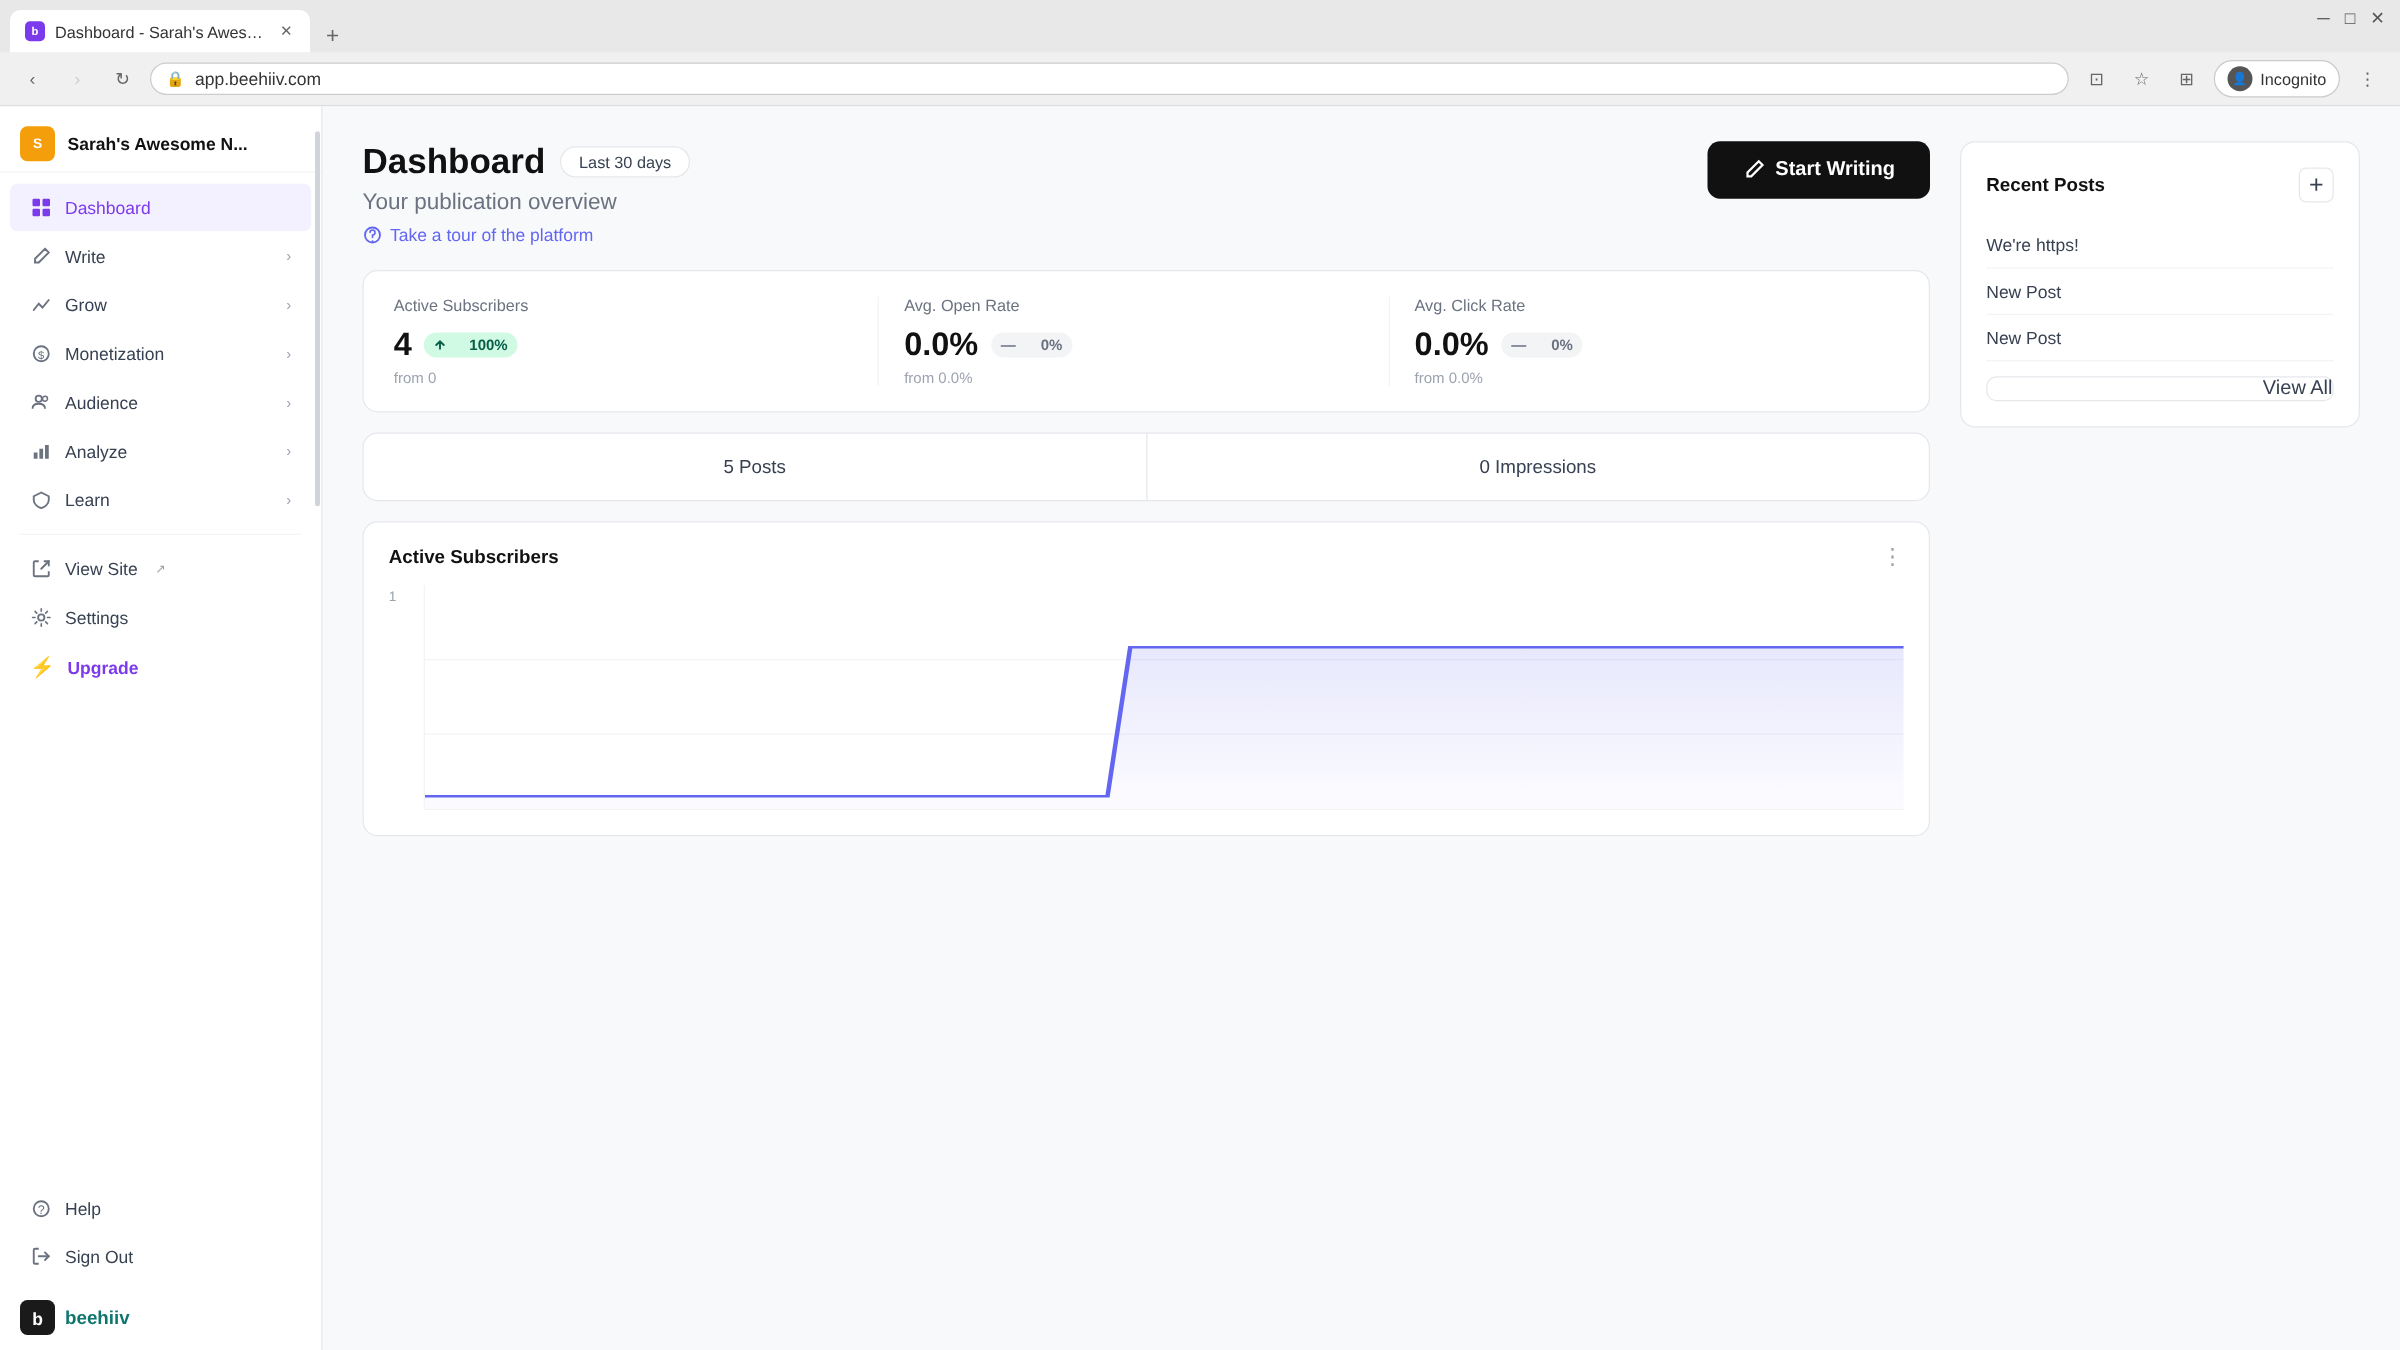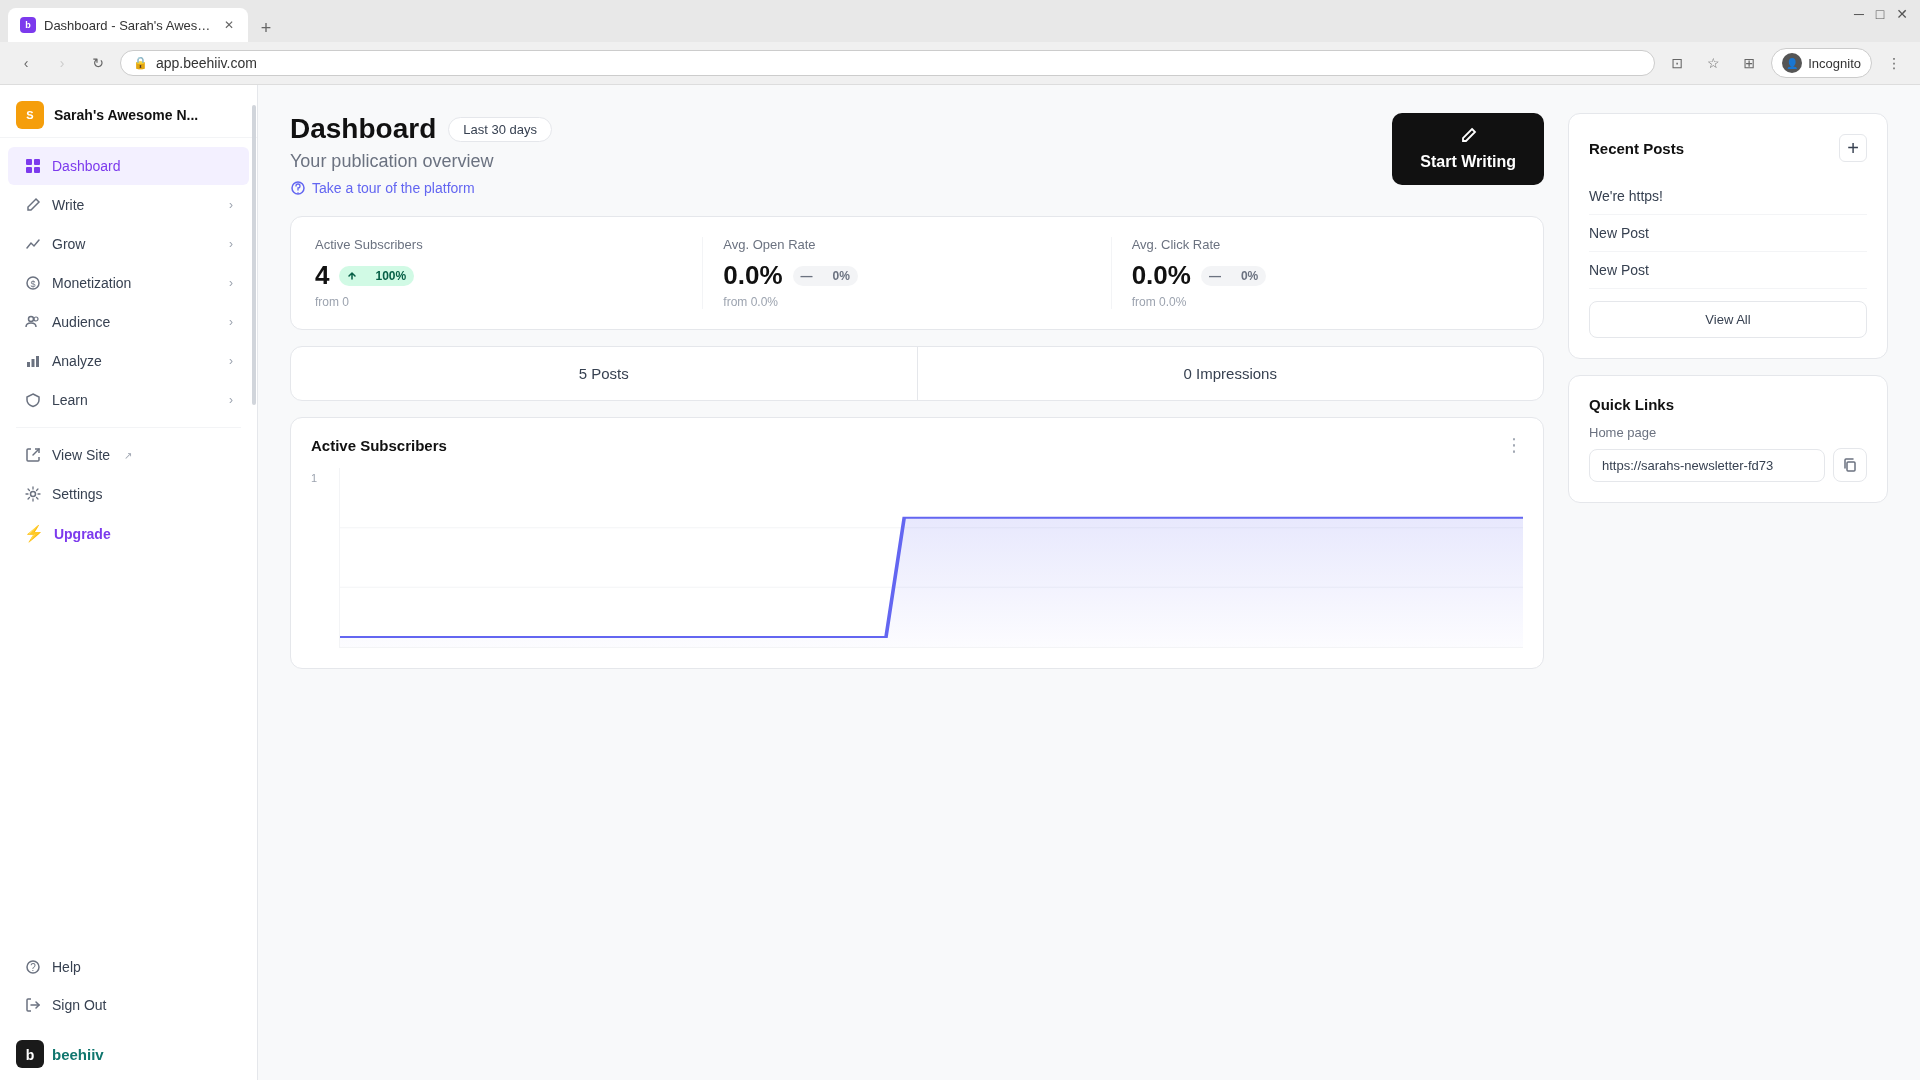--- a/index.html
+++ b/index.html
@@ -51,21 +51,21 @@
     .right-panel { width: 320px; flex-shrink: 0; }
 
     
     .dashboard-header { display: flex; align-items: flex-start; justify-content: space-between; margin-bottom: 20px; }
     .dashboard-title-group { }
     .dashboard-title { display: flex; align-items: center; gap: 12px; margin-bottom: 6px; }
     .page-title { font-size: 28px; font-weight: 700; color: #111; }
     .date-badge { background: #fff; border: 1px solid #e5e7eb; border-radius: 20px; padding: 4px 14px; font-size: 13px; color: #374151; font-weight: 500; }
     .page-subtitle { font-size: 18px; color: #6b7280; margin-bottom: 8px; }
     .tour-link { display: flex; align-items: center; gap: 6px; font-size: 14px; color: #6366f1; cursor: pointer; text-decoration: none; }
-    .start-writing-btn { display: flex; align-items: center; gap: 8px; background: #111; color: #fff; border: none; border-radius: 10px; padding: 14px 28px; font-size: 16px; font-weight: 600; cursor: pointer; white-space: nowrap; flex-direction: column; }
+    .start-writing-btn { display: flex; align-items: center; gap: 8px; background: #111; color: #fff; border: none; border-radius: 10px; padding: 14px 28px; font-size: 16px; font-weight: 600; cursor: pointer; white-space: nowrap; }
 
     
     .stats-card { background: #fff; border: 1px solid #e5e7eb; border-radius: 12px; padding: 20px 24px; margin-bottom: 16px; }
     .stats-row { display: flex; gap: 0; }
     .stat-item { flex: 1; padding: 0 20px; border-right: 1px solid #f3f4f6; }
     .stat-item:first-child { padding-left: 0; }
     .stat-item:last-child { border-right: none; }
     .stat-label { font-size: 13px; color: #6b7280; margin-bottom: 8px; }
     .stat-value-row { display: flex; align-items: center; gap: 10px; margin-bottom: 4px; }
     .stat-value { font-size: 26px; font-weight: 700; color: #111; }
@@ -85,21 +85,21 @@
     .chart-menu { color: #9ca3af; cursor: pointer; font-size: 18px; }
     .chart-body { padding: 0 20px 20px; }
 
     
     .right-card { background: #fff; border: 1px solid #e5e7eb; border-radius: 12px; padding: 20px; margin-bottom: 16px; }
     .right-card-header { display: flex; align-items: center; justify-content: space-between; margin-bottom: 16px; }
     .right-card-title { font-size: 15px; font-weight: 700; color: #111; }
     .add-btn { width: 28px; height: 28px; display: flex; align-items: center; justify-content: center; font-size: 20px; color: #374151; cursor: pointer; border: 1px solid #e5e7eb; border-radius: 6px; }
     .post-item { padding: 10px 0; border-bottom: 1px solid #f3f4f6; font-size: 14px; color: #374151; cursor: pointer; }
     .post-item:last-child { border-bottom: none; }
-    .view-all-btn { width: 100%; padding: 10px; background: #fff; border: 1px solid #e5e7eb; border-radius: 8px; font-size: 13px; color: #374151; cursor: pointer; font-weight: 500; margin-top: 12px; text-align: center; }
+    .view-all-btn { width: 100%; background: #fff; border: 1px solid #e5e7eb; border-radius: 8px; font-size: 16px; color: #374151; cursor: pointer; font-weight: 500; margin-top: 12px; text-align: right; }
     .link-label { font-size: 13px; color: #6b7280; margin-bottom: 8px; }
     .link-input-row { display: flex; align-items: center; gap: 8px; }
     .link-input { flex: 1; border: 1px solid #e5e7eb; border-radius: 8px; padding: 8px 12px; font-size: 13px; color: #374151; background: #fff; overflow: hidden; text-overflow: ellipsis; white-space: nowrap; }
     .copy-btn { width: 34px; height: 34px; display: flex; align-items: center; justify-content: center; border: 1px solid #e5e7eb; border-radius: 8px; cursor: pointer; color: #6b7280; background: #fff; flex-shrink: 0; }
 
     
     .upgrade-item { display: flex; align-items: center; gap: 10px; padding: 10px 16px; cursor: pointer; font-size: 14px; font-weight: 600; color: #7c3aed; margin: 1px 8px; }
     .upgrade-icon { color: #f59e0b; font-size: 16px; }
   </style>
 </head>
@@ -418,31 +418,18 @@
           </div>
           <div class="post-item">
             <span>New Post</span>
           </div>
           <div class="post-item">
             <span>New Post</span>
           </div>
           <button class="view-all-btn">View All</button>
         </div>
 
-        <div class="right-card">
-          <div class="right-card-title" style="margin-bottom:12px;">Quick Links</div>
-          <div class="link-label">Home page</div>
-          <div class="link-input-row">
-            <div class="link-input">https://sarahs-newsletter-fd73</div>
-            <div class="copy-btn">
-              <svg width="16" height="16" viewBox="0 0 16 16" fill="none">
-                  <rect x="5" y="5" width="8" height="9" rx="1" stroke="#6b7280" stroke-width="1.5"></rect>
-                  <path d="M3 11V3C3 2.45 3.45 2 4 2H11" stroke="#6b7280" stroke-width="1.5" stroke-linecap="round"></path>
-                </svg>
-            </div>
-          </div>
-        </div>
 
       </div>
     </div>
   </div>
 
 </div>
 
 </body></html>

